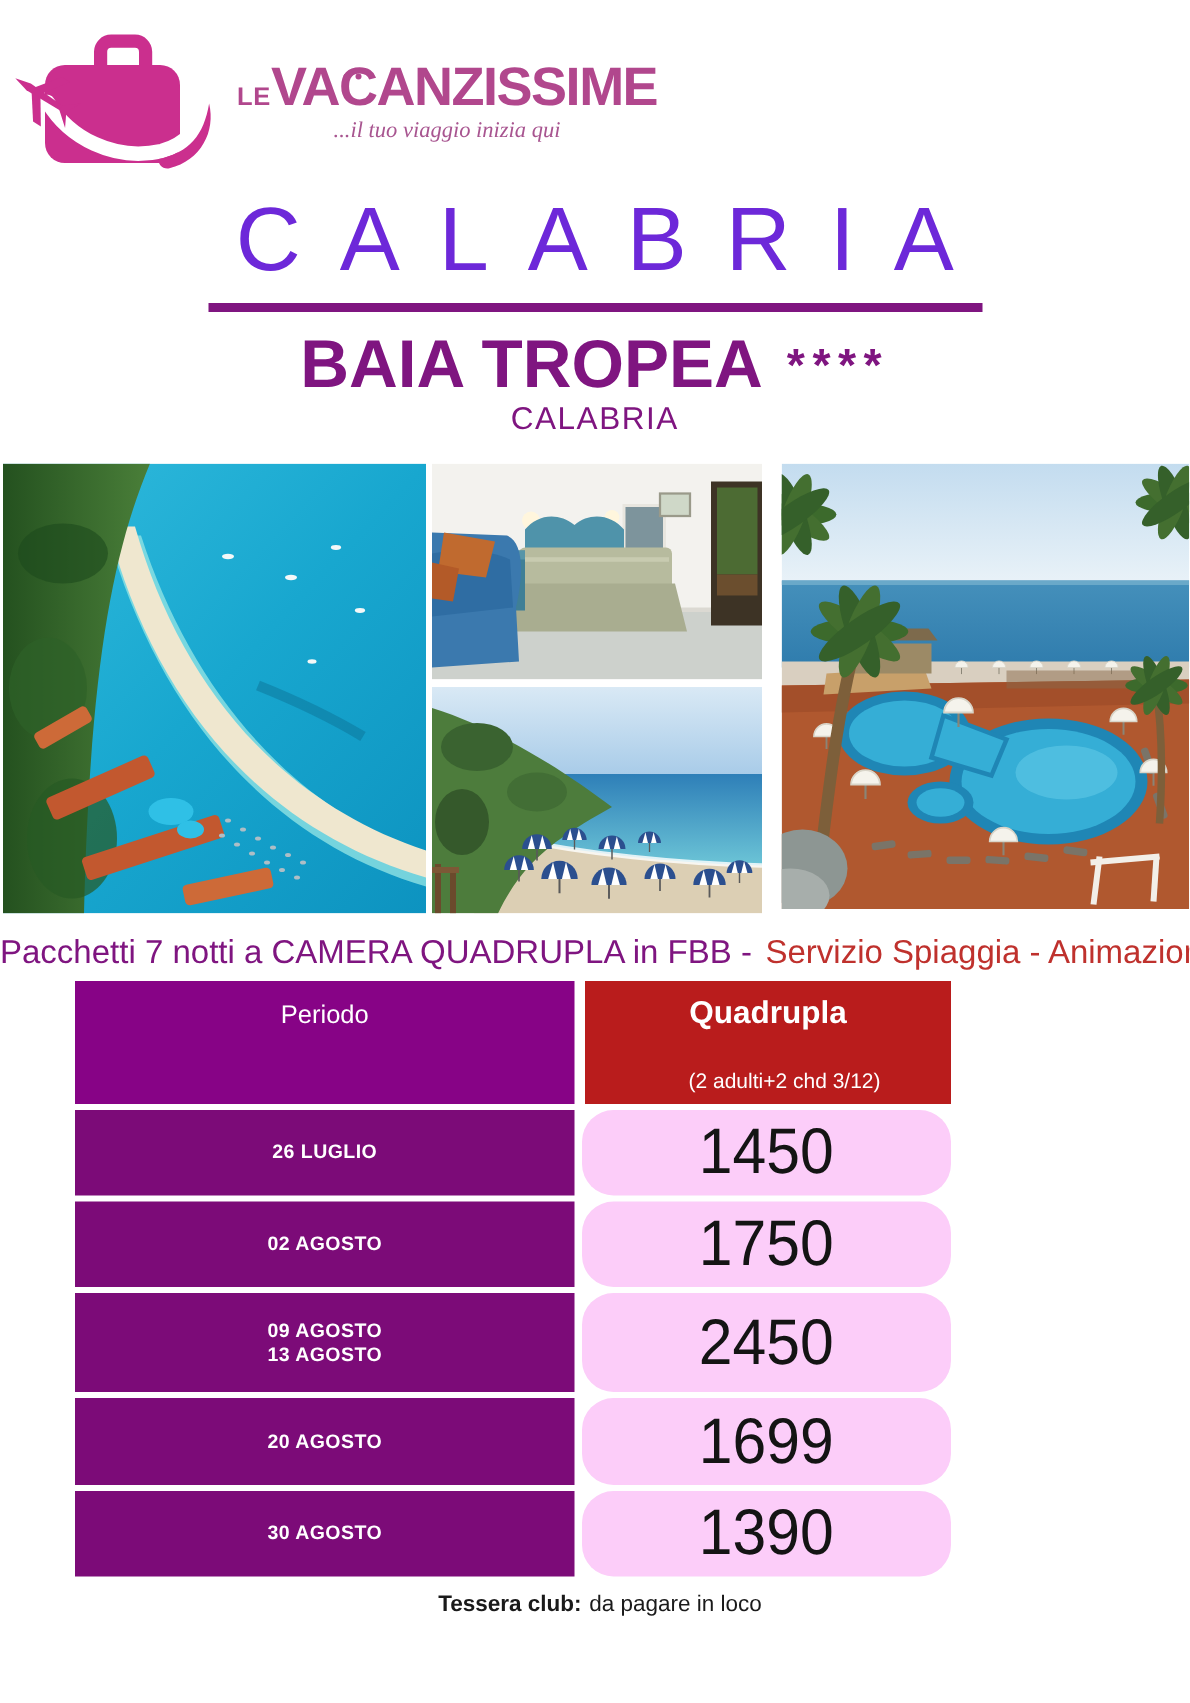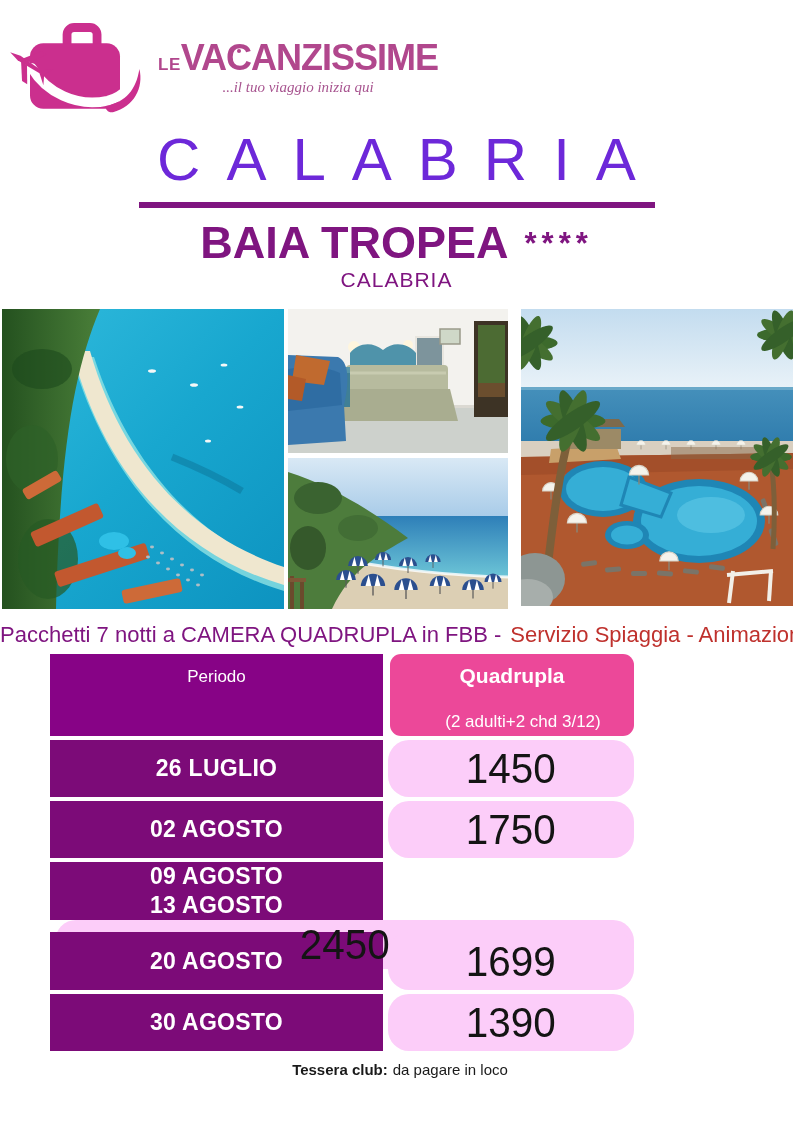--- a/index.html
+++ b/index.html
@@ -48,28 +48,28 @@
   .pkg { color:#7f1580; }
   .svc { color:#bf312d; margin-left:9px; }
 
   
   .price-table { width:584px; margin:6px 0 0 50px; }
   .t-head { display:flex; height:82px; margin-bottom:4px; }
   .h-period {
     width:333px; background:#870386; color:#ffffff; text-align:center;
     padding-top:13px; font-size:17px;
   }
-  .h-room { flex:1; margin-left:7px; background:#ec4899; color:#ffffff; text-align:center; padding-top:10px;border-radius:11px; }
+  .h-room { flex:1; margin-left:7px; background:#b91c1c; color:#ffffff; text-align:center; padding-top:10px; }
   .room-name { font-size:21px; font-weight:bold; display:block; }
-  .room-occ { font-size:17px; margin-top:24px; display:block;padding-left:22px; }
+  .room-occ { font-size:14px; margin-top:24px; display:block;padding-left:22px; }
   .t-row { display:flex; height:57px; margin-bottom:4px; }
-  .t-row.tall { height:66px;flex-direction:column; }
+  .t-row.tall { height:66px; }
   .t-row.mid { height:58px; }
   .c-period {
-    width:333px; background:#7c0b78; color:#ffffff; font-weight:bold; font-size:23px;
+    width:333px; background:#7c0b78; color:#ffffff; font-weight:bold; font-size:13px;
     display:flex; flex-direction:column; justify-content:center; align-items:center; text-align:center;
     letter-spacing:.3px;
   }
   .c-period .pline { display:block; line-height:1.25; }
   .c-price {
     flex:1; margin-left:5px; background:#fccdf9; color:#141414;
     display:flex; justify-content:center; align-items:center;border-radius:21px;
   }
   .c-price span { font-size:43px; display:inline-block; transform:scaleX(.94); }
 

